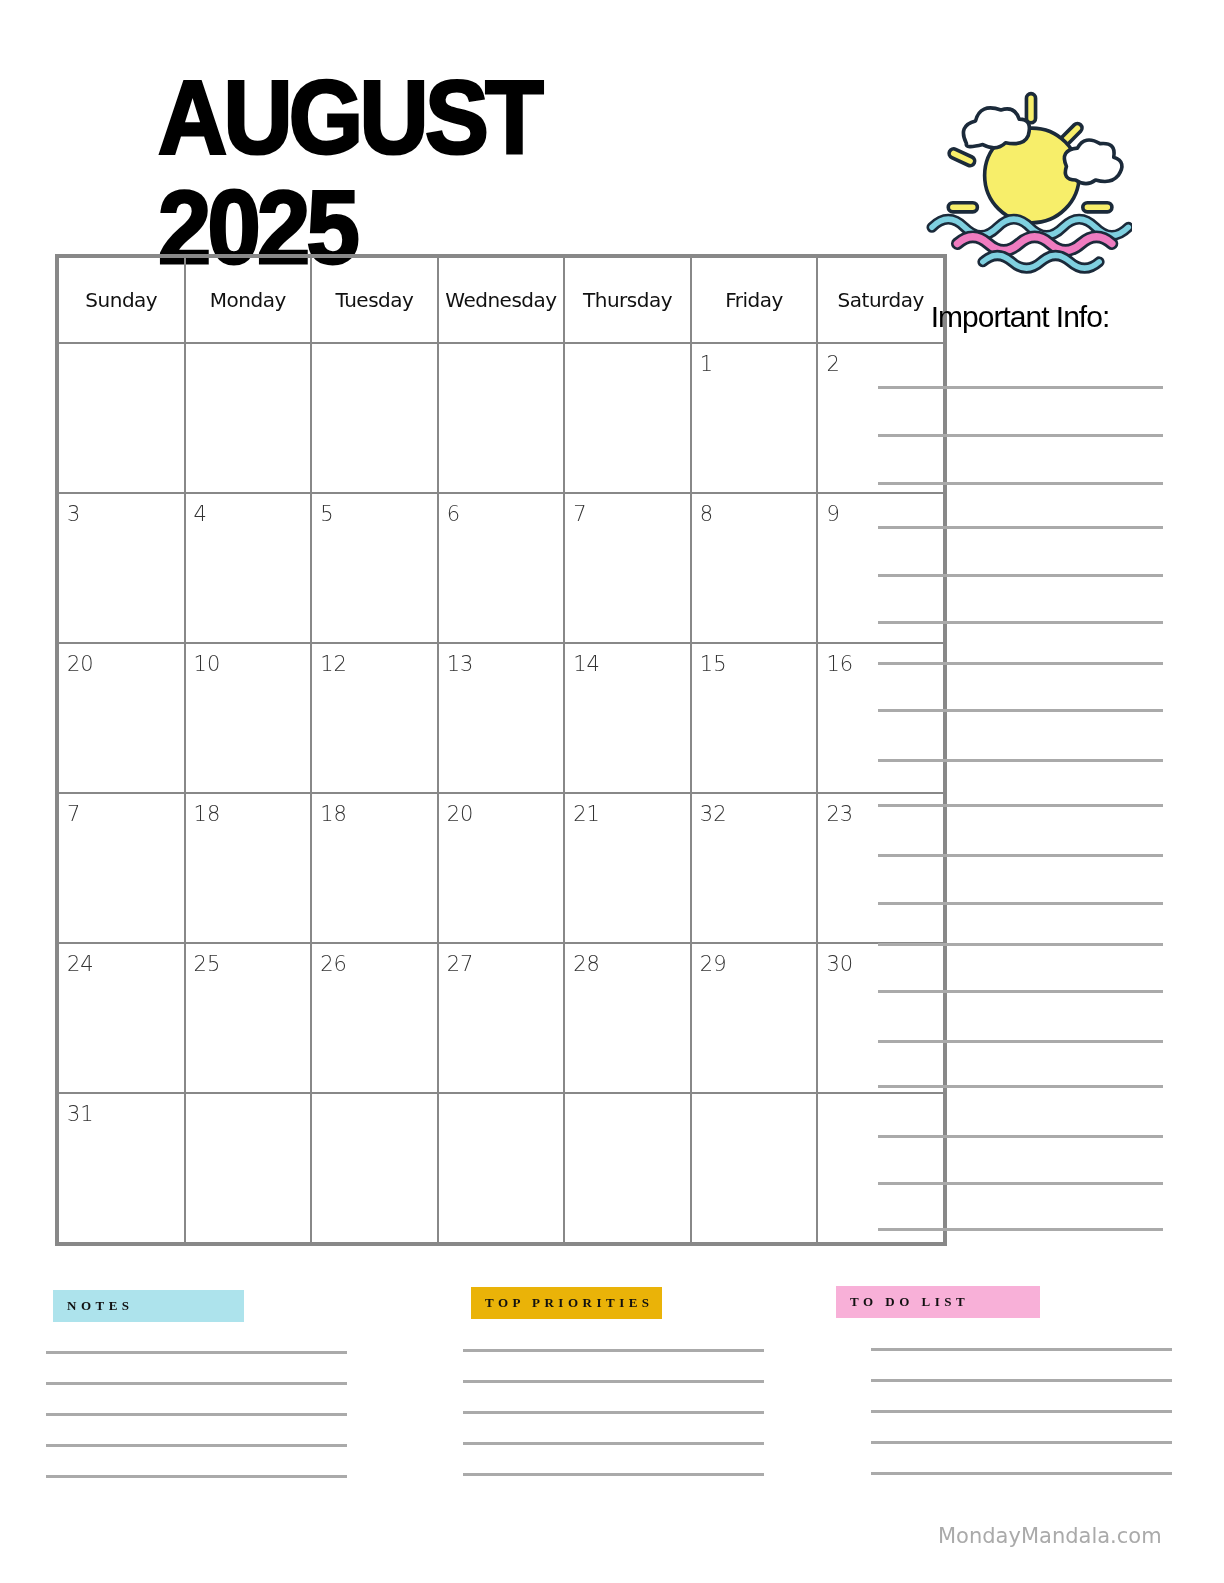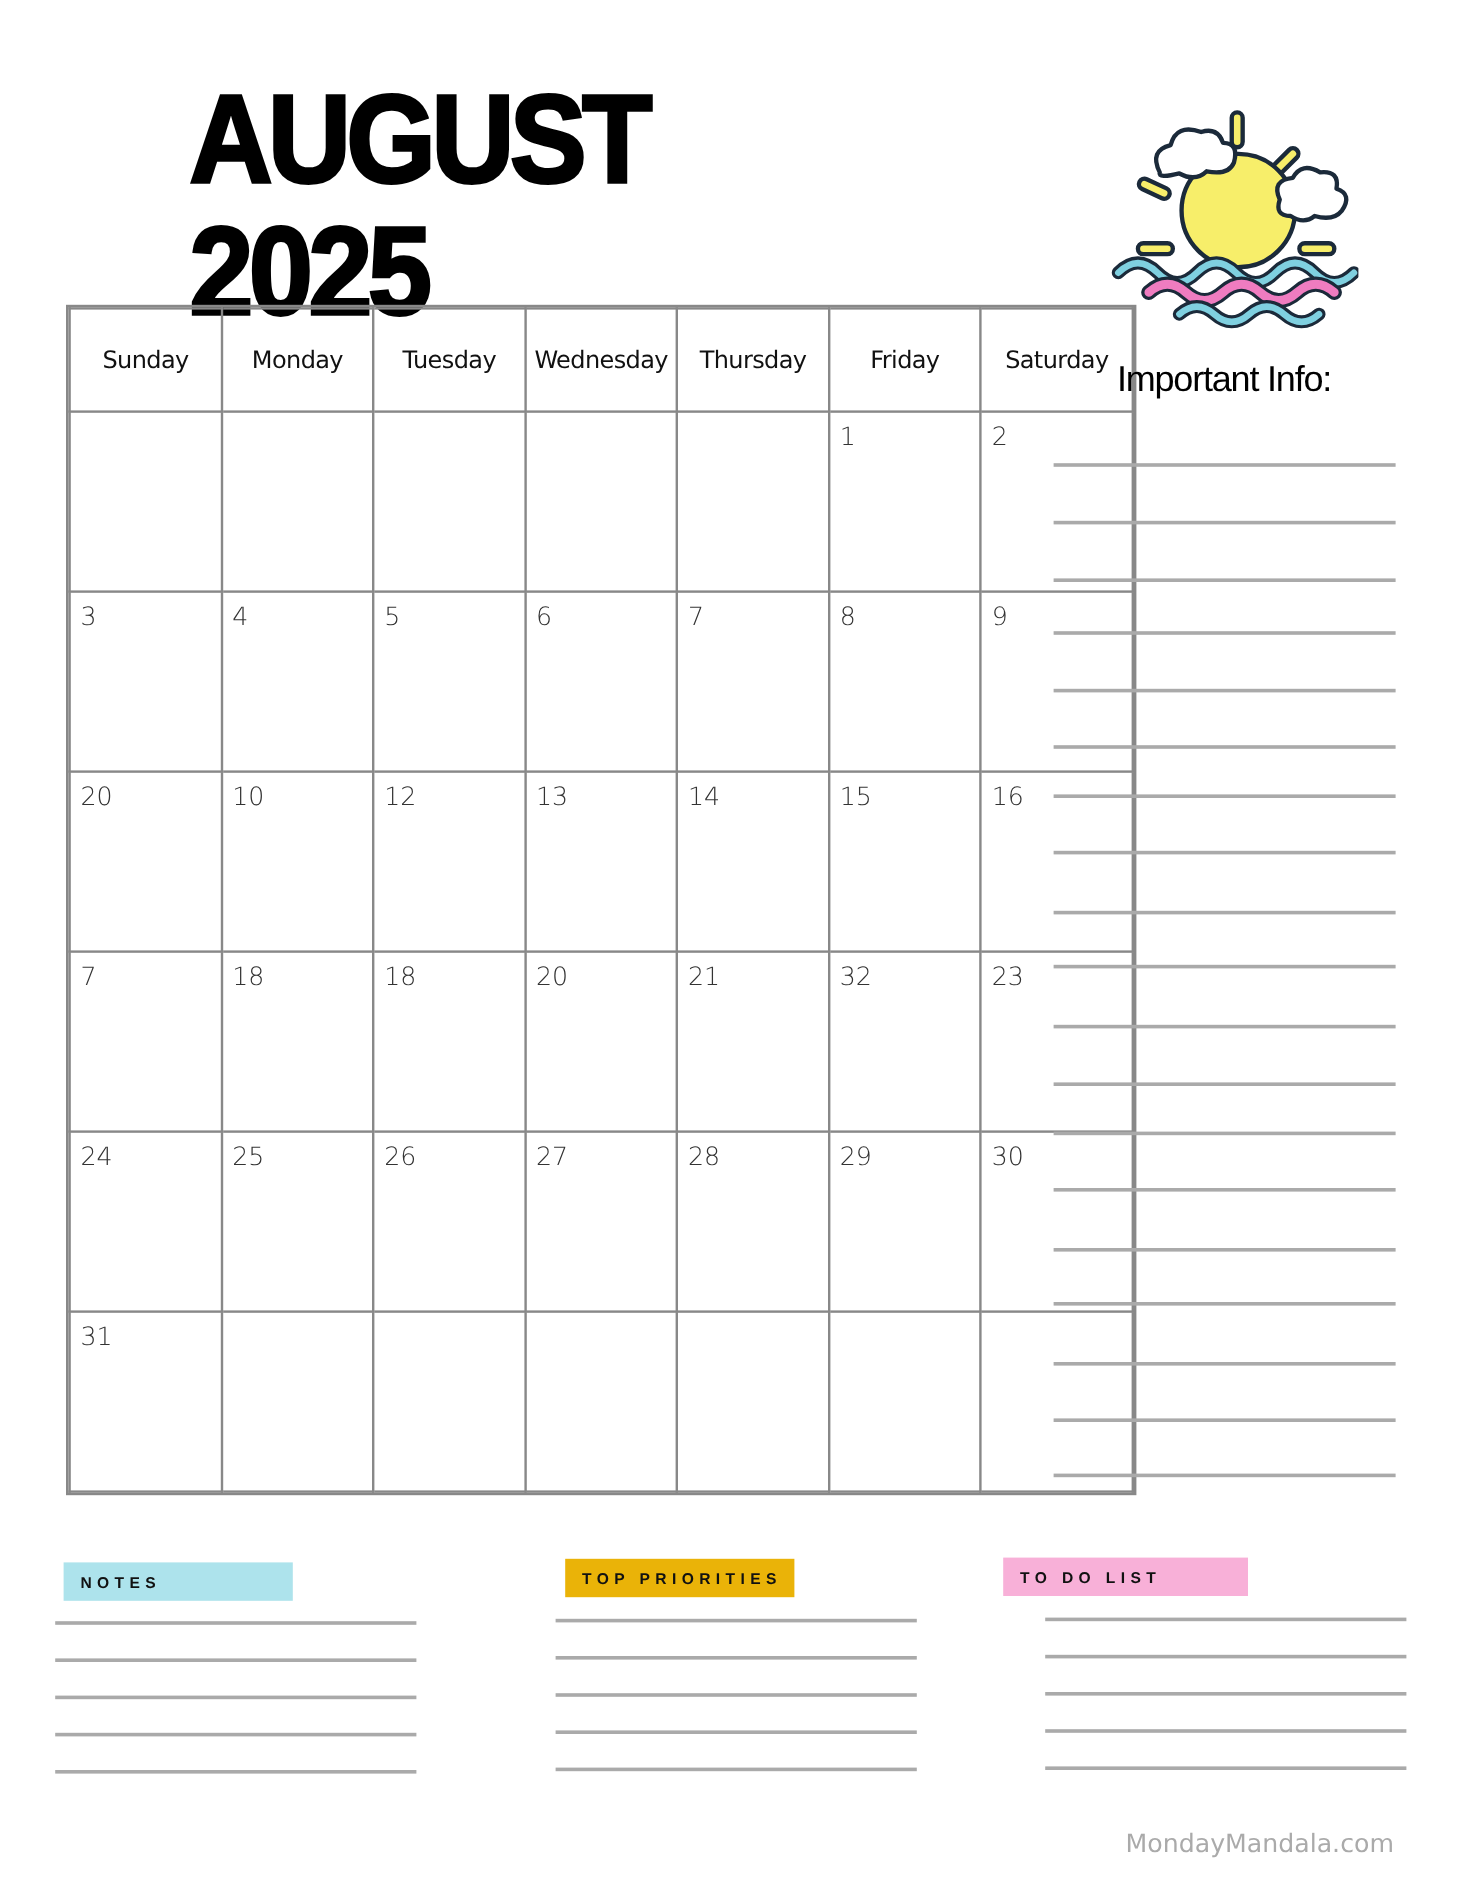--- a/index.html
+++ b/index.html
@@ -7,21 +7,21 @@
   .title{position:absolute;left:158px;top:62px;width:600px;font-family:"Liberation Sans",sans-serif;font-weight:900;font-size:104px;letter-spacing:-4px;color:#000;line-height:110px;transform:scaleX(0.92);transform-origin:left top;-webkit-text-stroke:3px #000;}
   .cal{position:absolute;left:55px;top:254px;width:892px;height:992px;border:2px solid #888;box-sizing:border-box;}
   .cal table{border-collapse:collapse;width:100%;height:100%;table-layout:fixed;}
   .cal th,.cal td{border:2px solid #888;padding:0;vertical-align:top;}
   .cal th{height:84px;vertical-align:middle;font-weight:normal;font-family:"DejaVu Sans",sans-serif;font-size:20px;color:#111;text-align:center;letter-spacing:-0.5px;}
   .cal td{position:relative;}
   .daynum{position:absolute;left:8px;top:8px;font-family:"DejaVu Sans",sans-serif;font-size:21px;color:#333;font-weight:300;}
   .sun{position:absolute;left:910px;top:80px;width:222px;height:200px;}
   .info-title{position:absolute;left:878px;top:300px;width:284px;text-align:center;font-family:"Liberation Sans",sans-serif;font-weight:normal;font-size:30px;letter-spacing:-1px;color:#000;}
   .rule{position:absolute;height:3px;background:#aaa;}
-  .tag{position:absolute;height:32px;display:flex;align-items:center;padding-left:14px;box-sizing:border-box;font-family:Liberation Sans, sans-serif;font-weight:bold;font-size:13px;letter-spacing:4.5px;color:#111;margin-top:12px;}
+  .tag{position:absolute;height:32px;display:flex;align-items:center;padding-left:14px;box-sizing:border-box;font-family:Liberation Serif, serif;font-weight:bold;font-size:13px;letter-spacing:4.5px;color:#111;}
   .footer{position:absolute;left:938px;top:1524px;font-family:"DejaVu Sans",sans-serif;font-size:21px;color:#aaa;}
 </style>
 </head>
 <body>
 
 <div class="title">AUGUST 2025</div>
 
 <div class="cal">
   <table>
     <thead>

